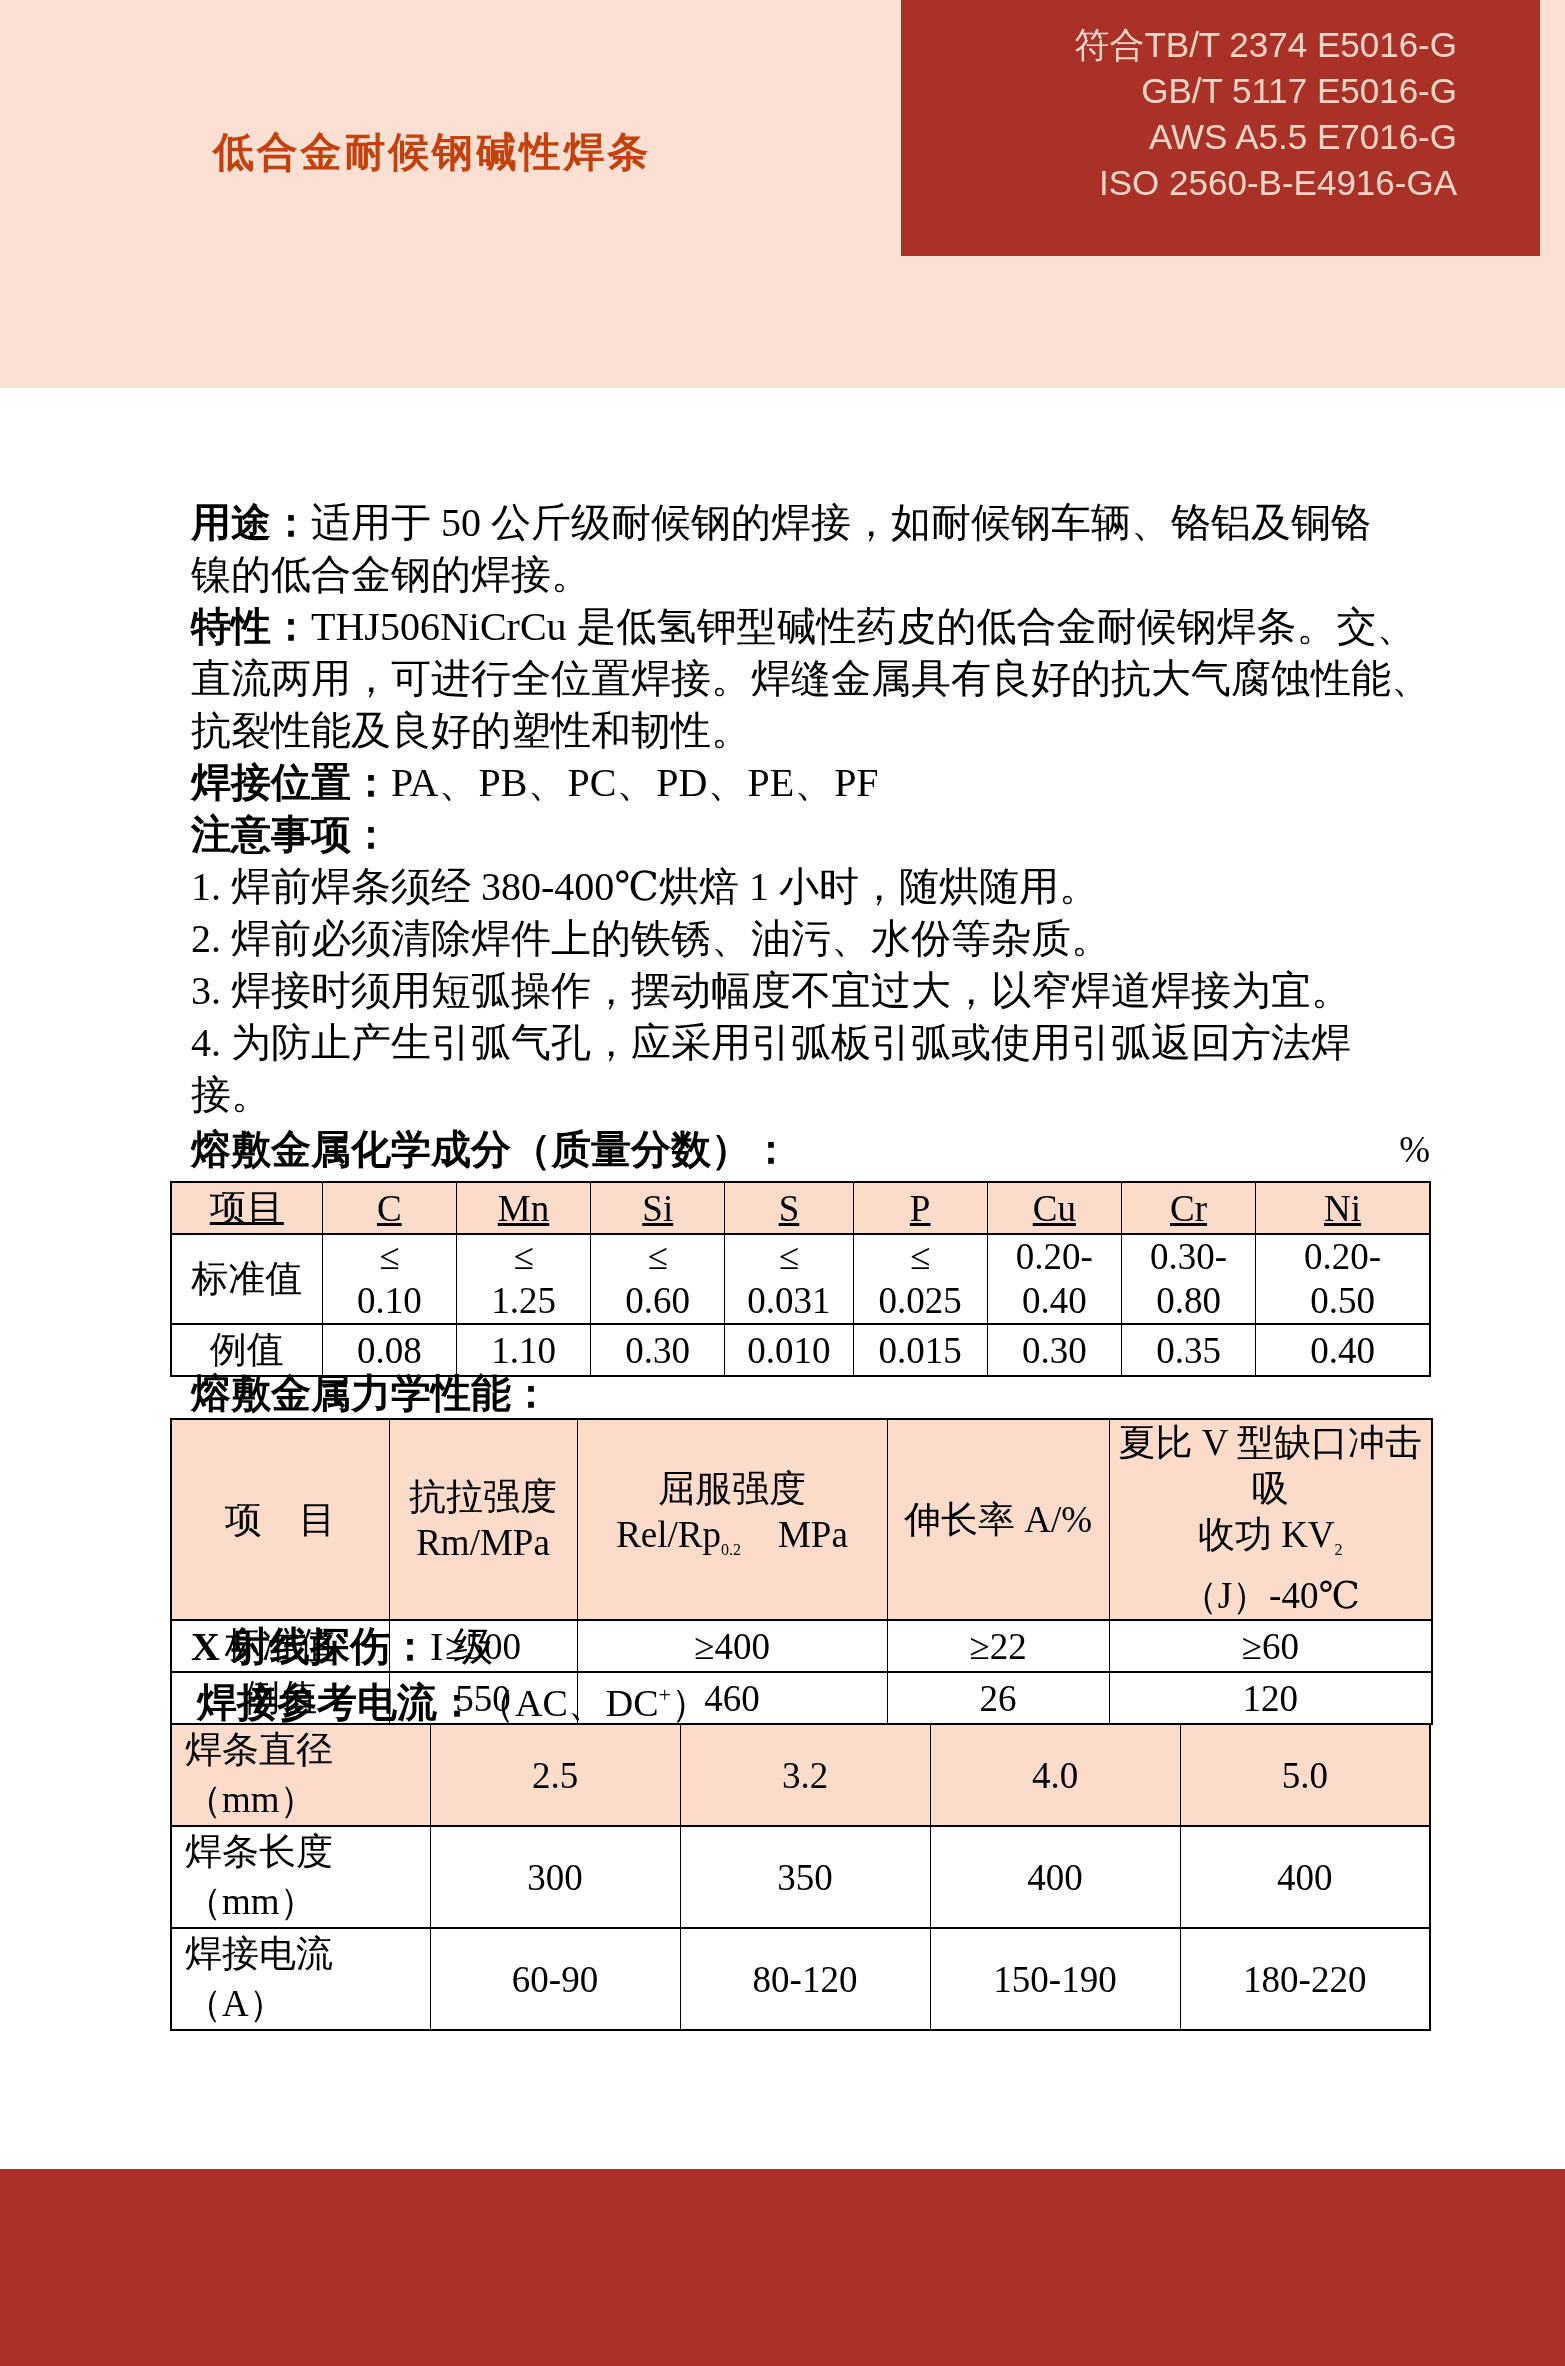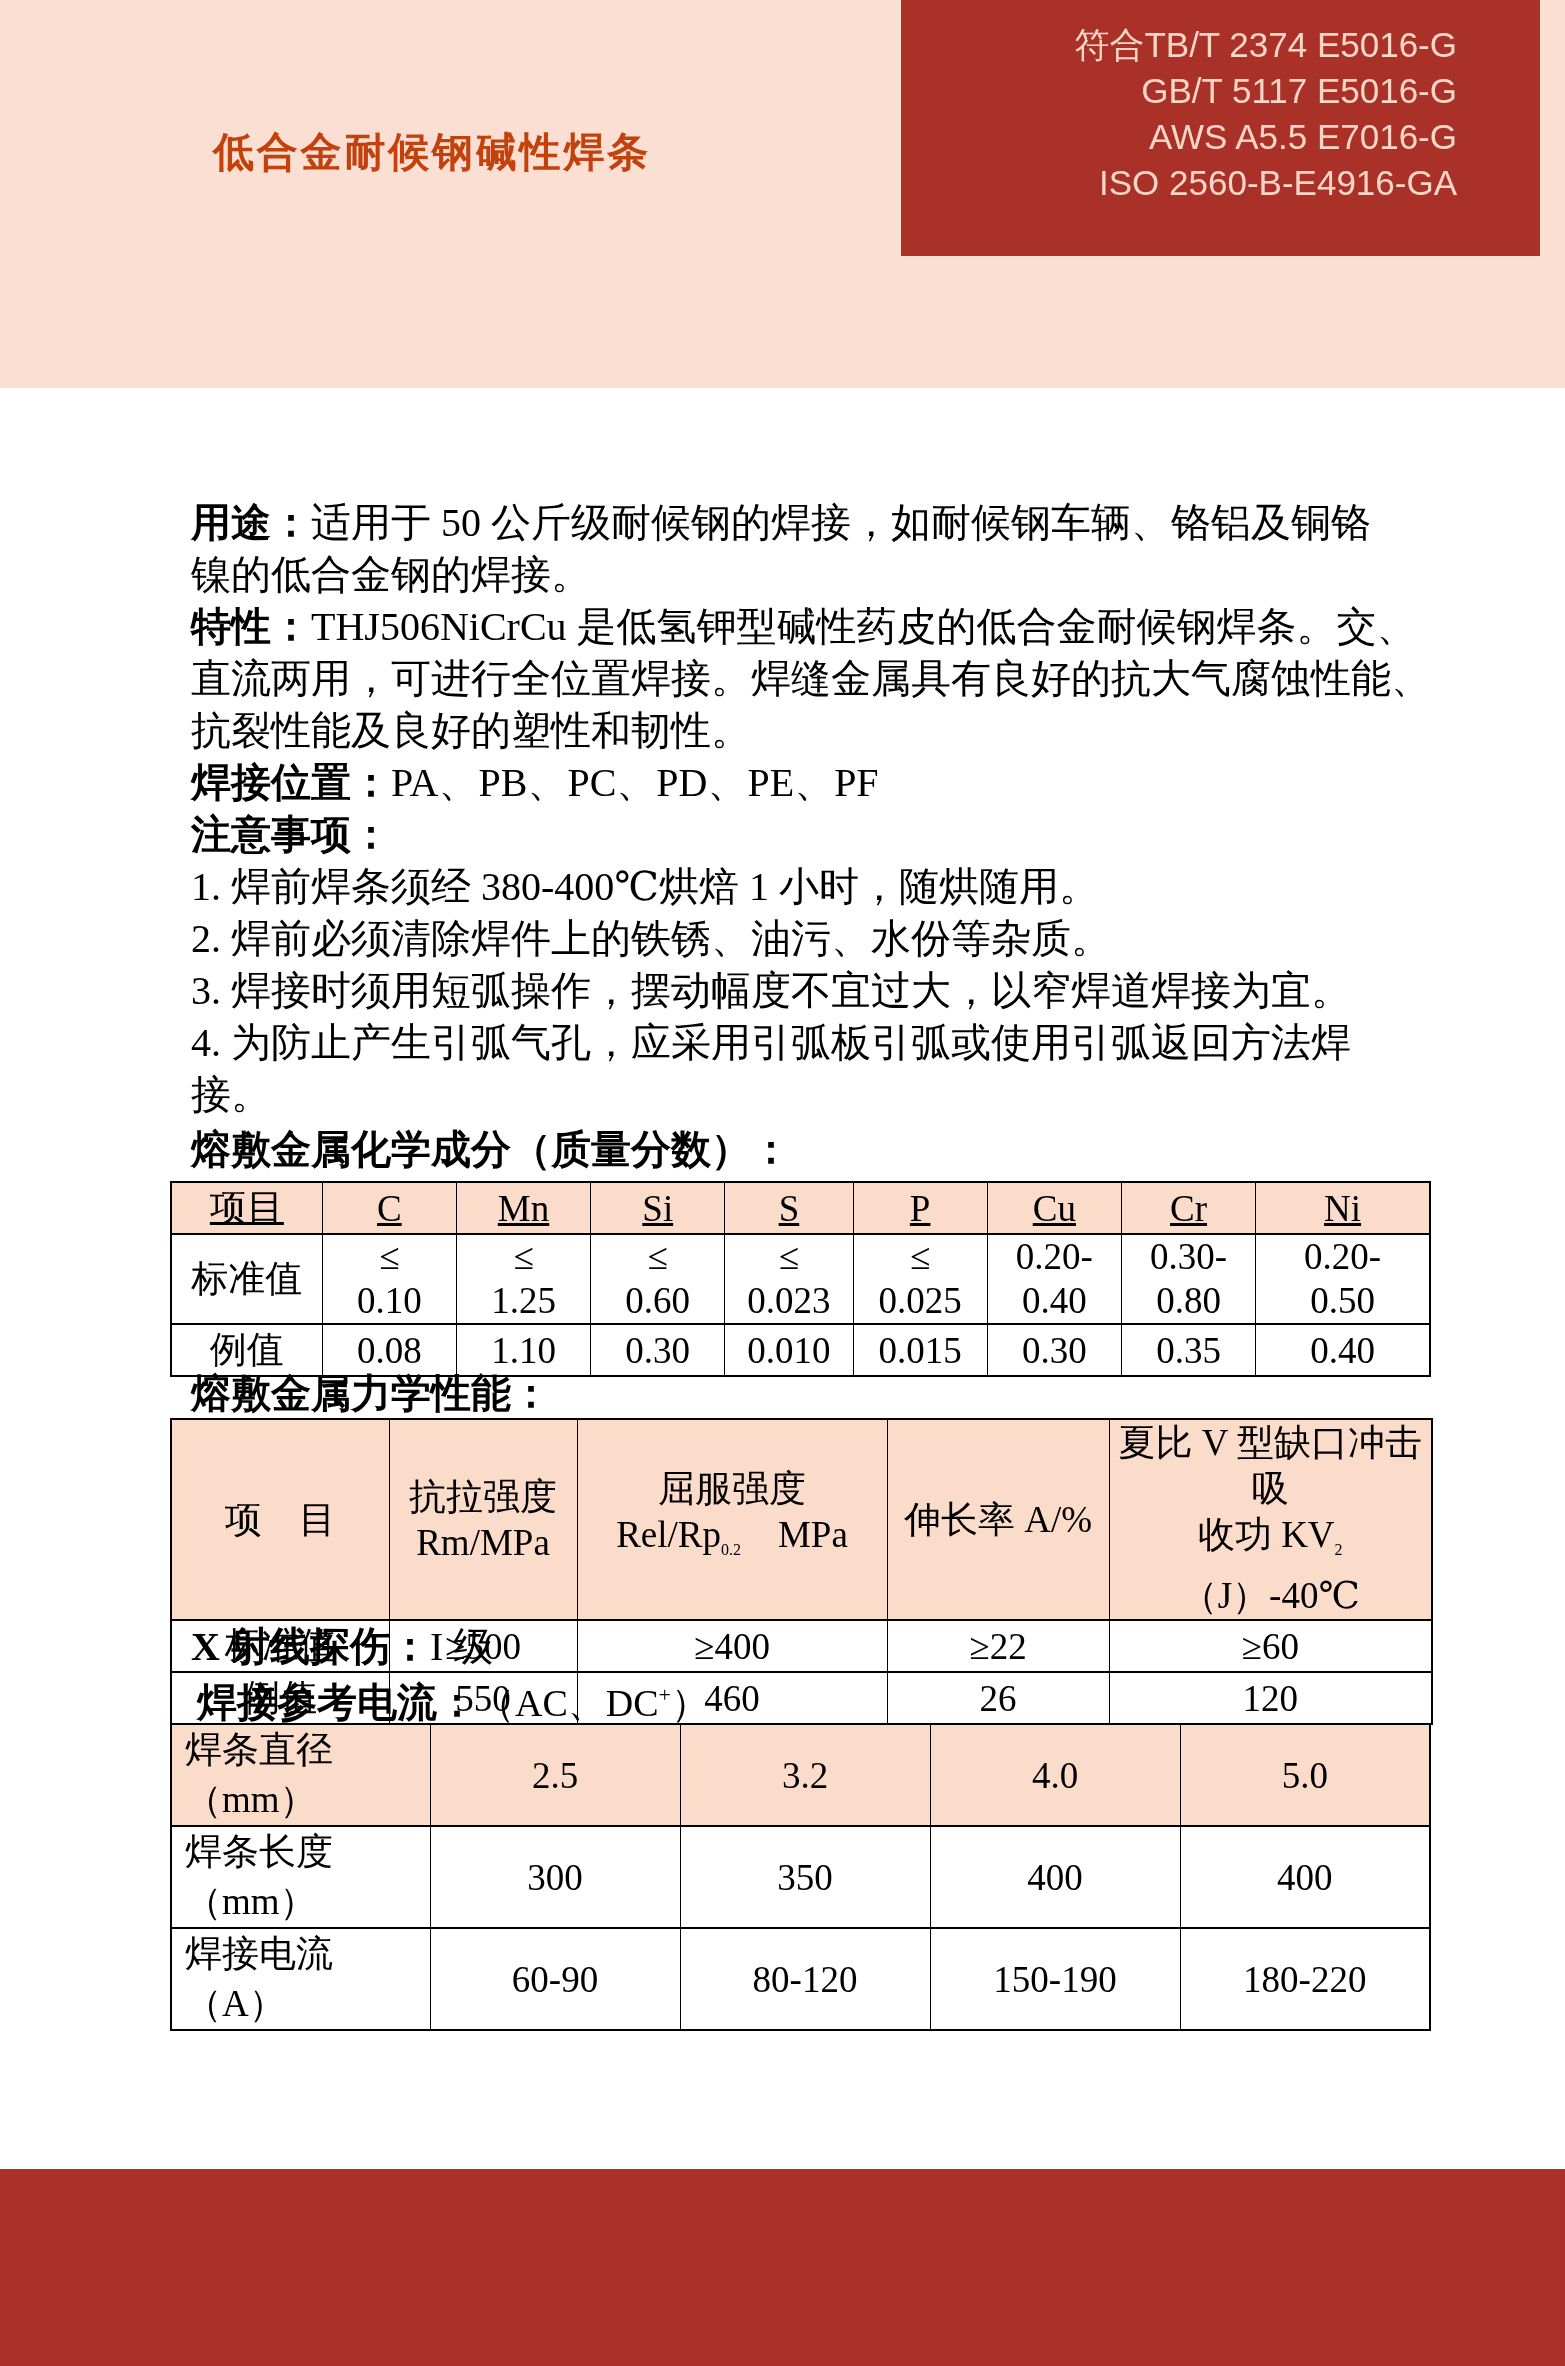--- a/index.html
+++ b/index.html
@@ -17,21 +17,21 @@
   .standards-box{
     position:absolute;left:901px;top:0;width:639px;height:256px;background:#a93128;
     box-sizing:border-box;padding:22px 83px 0 0;text-align:right;
     font-family:"Liberation Sans","DejaVu Sans",sans-serif;
     font-size:35px;line-height:46px;color:#f7d6c8;white-space:nowrap;
   }
   
   .content{position:absolute;left:191px;top:497px;width:1249px;}
   .tline{height:52px;line-height:52px;font-size:40px;white-space:nowrap;}
   .b{font-weight:bold;}
-  .section-line{position:absolute;height:52px;line-height:52px;font-size:40px;white-space:nowrap;flex-direction:column;}
+  .section-line{position:absolute;height:52px;line-height:52px;font-size:40px;white-space:nowrap;}
   .chem-title-row{left:191px;top:1124px;width:1239px;display:flex;justify-content:space-between;}
   .chem-title-row .unit{font-weight:normal;font-size:37px;}
   .mech-title-row{left:191px;top:1371px;height:46px;line-height:46px;}
   .xray-row{left:191px;top:1621px;}
   .curref-row{left:197px;top:1669px;}
   .curref-row .val{font-size:38px;}
   sup{font-size:22px;} sub{font-size:16px;}
   
   table.tbl{
     position:absolute;border-collapse:collapse;table-layout:fixed;background:#fff;
@@ -127,21 +127,21 @@
       <td class="two-line">
             <div>≤</div>
             <div>1.25</div>
           </td>
       <td class="two-line">
             <div>≤</div>
             <div>0.60</div>
           </td>
       <td class="two-line">
             <div>≤</div>
-            <div>0.023</div>
+            <div>0.031</div>
           </td>
       <td class="two-line">
             <div>≤</div>
             <div>0.025</div>
           </td>
       <td class="two-line">
             <div>0.20-</div>
             <div>0.40</div>
           </td>
       <td class="two-line">

